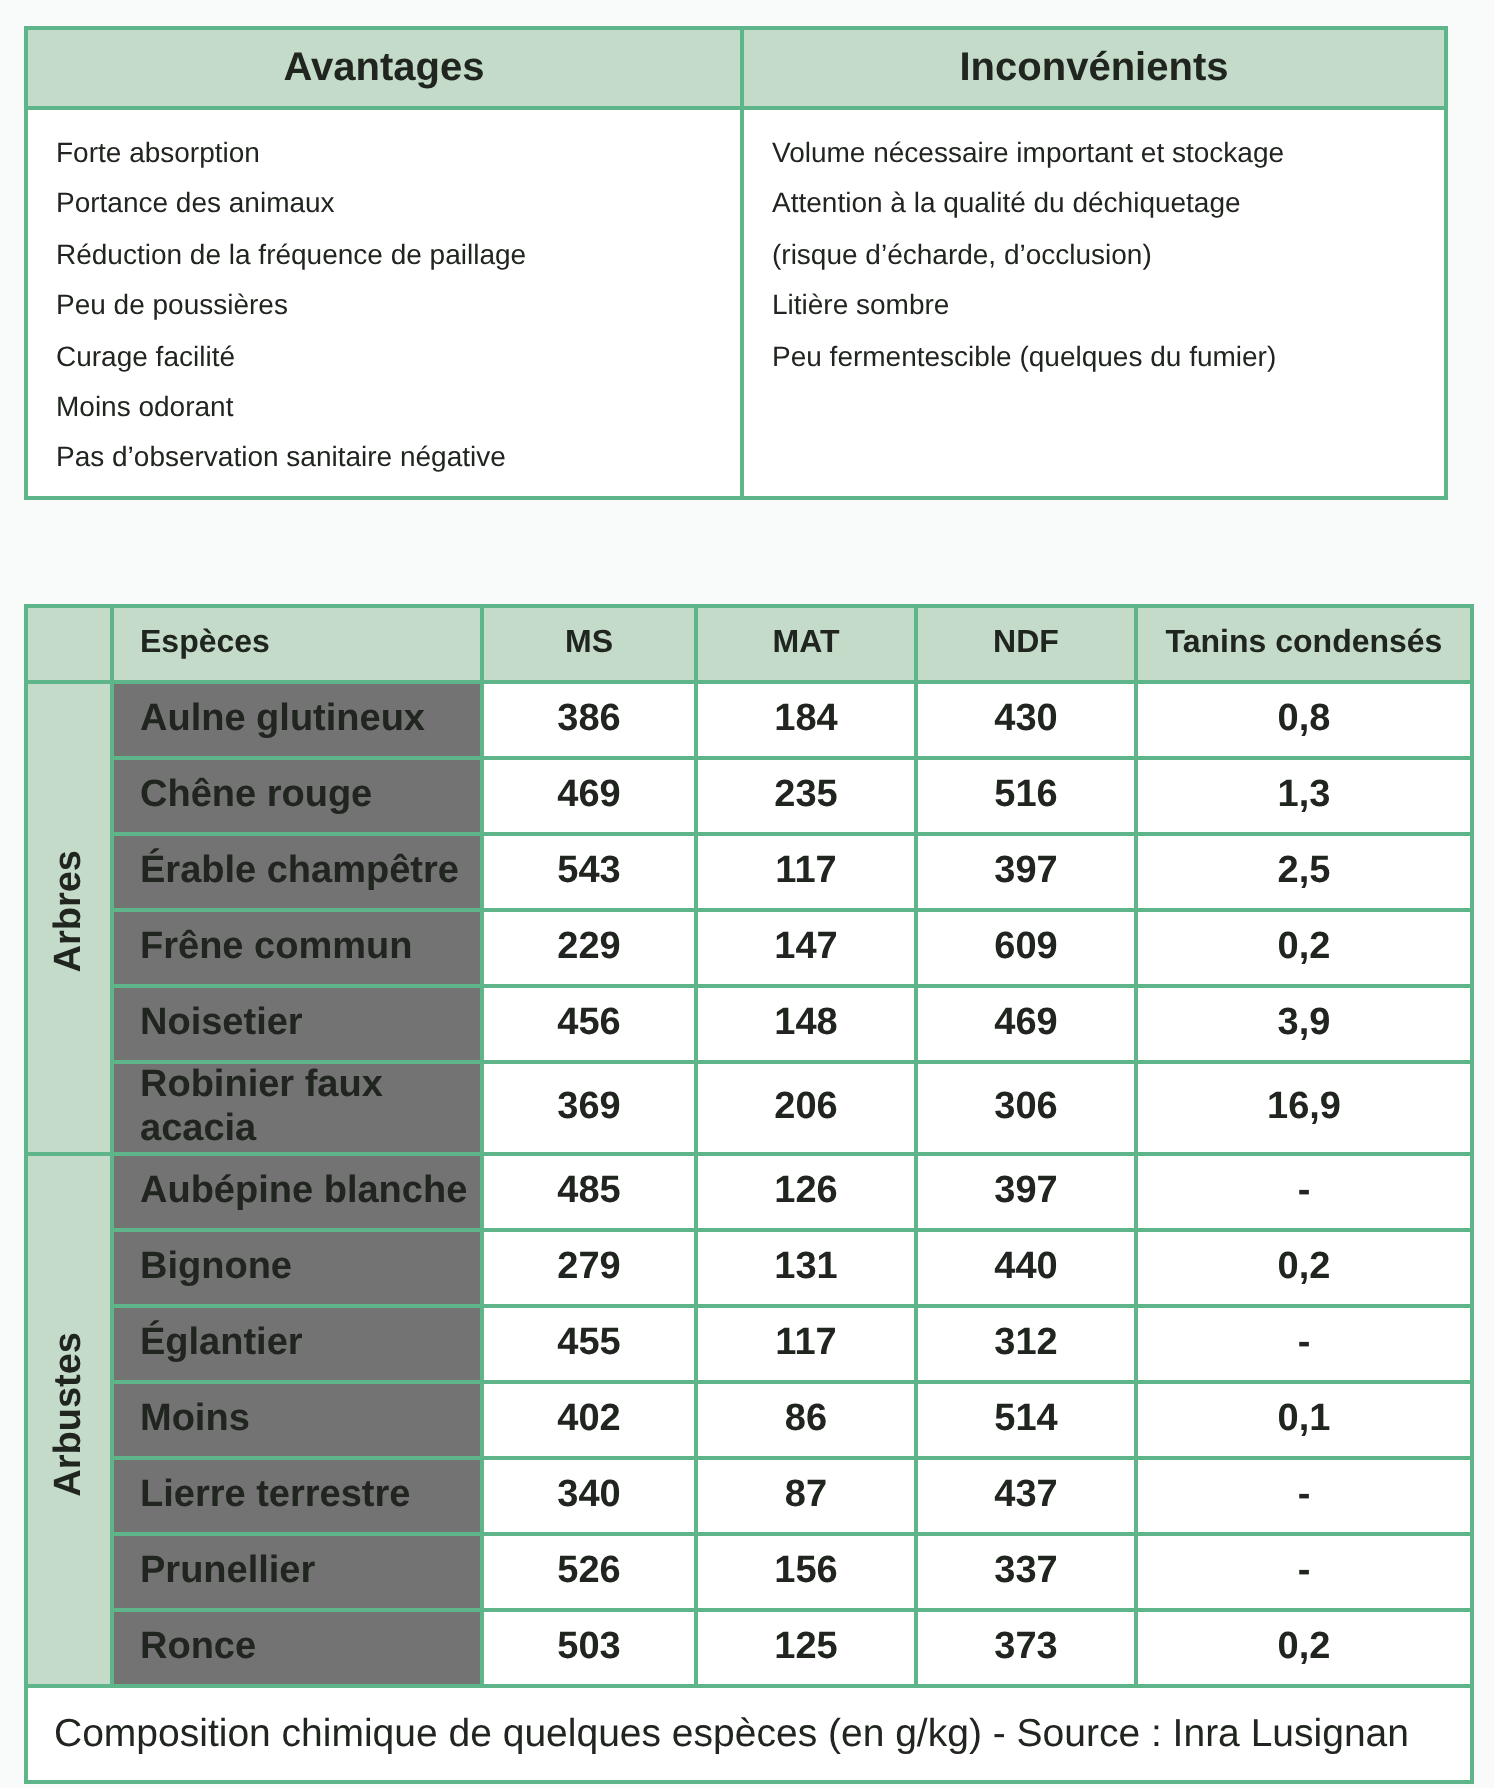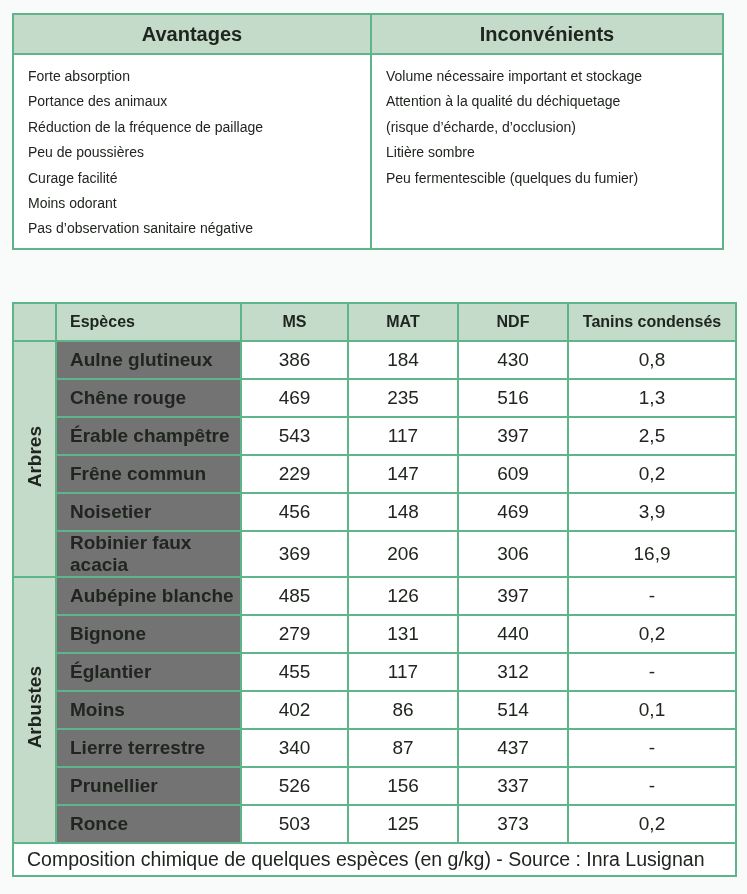--- a/index.html
+++ b/index.html
@@ -56,37 +56,37 @@
   }
   .t2 th.col-species { text-align: left; padding-left: 13px; }
   .t2 th.col-num { text-align: center; }
   .t2 td { height: 38px; vertical-align: middle; font-size: 19px; }
   .t2 td.species {
     background: #737373;
     font-weight: bold;
     text-align: left;
     padding-left: 13px;
   }
-  .t2 td.num { text-align: center; background: #ffffff; }
+  .t2 td.num { text-align: center; background: #ffffff; font-weight: bold; }
   .t2 td.group {
     background: #c3dbc8;
     text-align: center;
     vertical-align: middle;
     padding: 0;
   }
   .t2 td.group .vert {
     display: inline-block;
     writing-mode: vertical-rl;
     transform: rotate(180deg);
     font-weight: bold;
     font-size: 19px;
     white-space: nowrap;
   }
   .t2 td.capcell {
-    height: 33px;
+    height: 48px;
     background: #ffffff;
     font-size: 19.5px;
     padding-left: 13px;
     vertical-align: middle;
     text-align: left;
     font-weight: normal;
   }
 </style>
 </head>
 <body>

